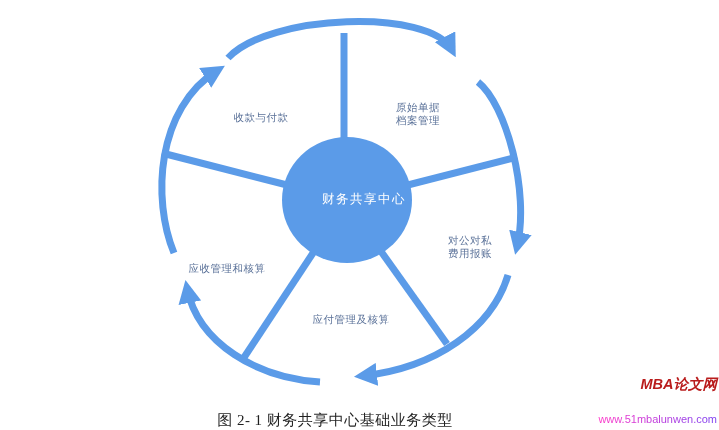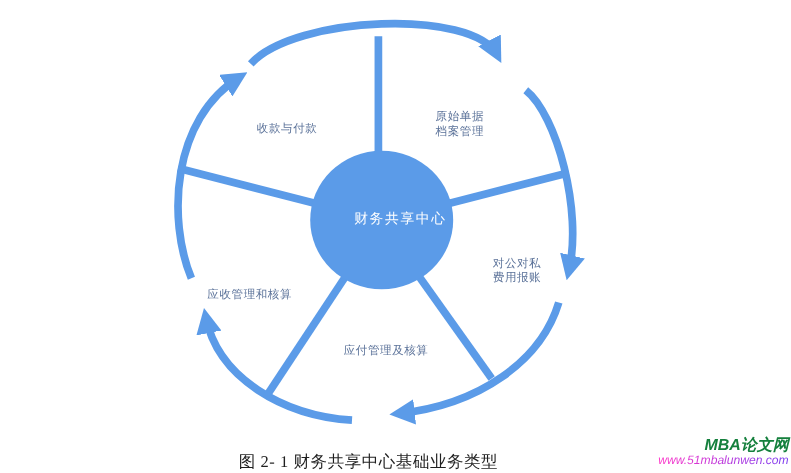--- a/index.html
+++ b/index.html
@@ -41,34 +41,34 @@
     letter-spacing: 0.5px;
     white-space: nowrap;
   }
   .watermark {
     position: absolute;
     right: 2px; bottom: 5px;
     text-align: right;
     font-family: "Liberation Sans", "DejaVu Sans", sans-serif;
   }
   .wm-name {
-    color: #15803d;
+    color: #b91c1c;
     font-weight: bold;
     font-style: italic;
     font-size: 14.5px;
     line-height: 15px;
   }
   .wm-url {
-    font-style: italic;
     font-size: 11px;
     line-height: 12px;
     background: linear-gradient(90deg, #ff35c8 0%, #7a3cf0 100%);
     -webkit-background-clip: text;
     background-clip: text;
     color: transparent;
+    margin-top: 21px;
   }
 </style>
 </head>
 <body>
 
 <div class="canvas">
 
   <svg class="diagram-svg" width="719" height="430" viewBox="0 0 719 430">
     <defs>
       <marker id="arrow" viewBox="0 0 10 10" refX="6.5" refY="5" markerWidth="3.3" markerHeight="3.3" orient="auto">

